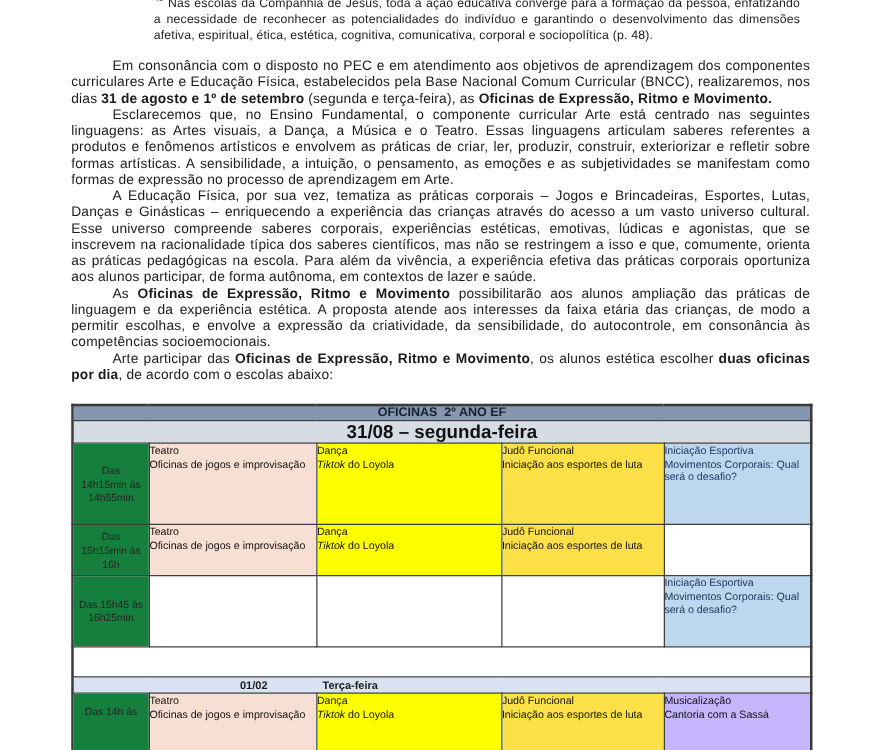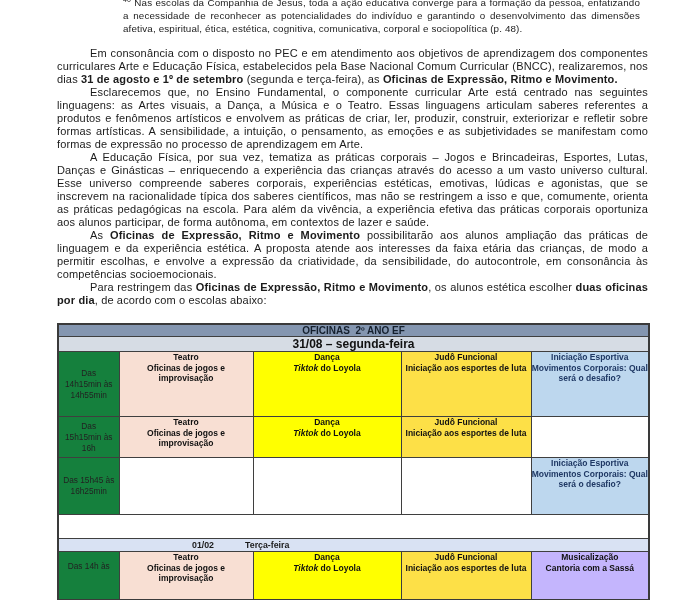--- a/index.html
+++ b/index.html
@@ -26,67 +26,67 @@
   table.sched {
     border-collapse:collapse; table-layout:fixed; width:591px; margin-top:16px;
     border:2px solid #3a3a3a;
   }
   table.sched td { border:1px solid #3f3f3f; padding:0; overflow:hidden; }
   .tbl-title td {
     background:#8496B0; color:#15202e; font-weight:bold; font-size:10px;
     text-align:center; height:10px; white-space:pre;
   }
   .tbl-day td {
-    background:#D6DCE4; color:#111; font-weight:bold; font-size:12px;
+    background:#D6DCE4; color:#111; font-weight:bold; font-size:15px;
     text-align:center; height:12px;
   }
   td.time {
     background:#15803d; color:#222; font-size:8.3px; line-height:11px;
     text-align:center; vertical-align:middle; white-space:pre-line; padding:1px;
   }
   td.cell {
-    font-size:8.5px; line-height:10.5px; font-weight:bold; color:#111;
-    text-align:center; vertical-align:top; padding:2px 2px 0 2px;
+    font-size:8.5px; line-height:10.5px; font-weight:normal; color:#111;
+    text-align:left; vertical-align:top; padding:2px 2px 0 2px;
   }
   td.cell .t, td.cell .s { display:block; }
   .nw { white-space:nowrap; }
   .peach  { background:#F8DFD3; }
   .yellow { background:#FFFF00; }
   .green  { background:#fde047; }
   .blue   { background:#BDD7EE; color:#1F3864 !important; }
   .orange { background:#c4b5fd; }
   .white  { background:#ffffff; }
   .r-a td { height:64px; }
   .r-b td { height:40px; }
   .r-c td { height:56px; }
   .r-gap td { height:23px; background:#fff; }
   .r-day2 td { background:#D9E2F3; font-weight:bold; font-size:8.8px; height:12px; vertical-align:middle; }
   .d2date { display:inline-block; margin-left:133px; }
-  .d2name { display:inline-block; margin-left:31px; }
+  .d2name { display:inline-block; margin-left:44px; }
   .r-e td { height:38px; }
   .r-e td.time { vertical-align:top; padding-top:9px; }
   i { font-style:italic; }
 </style>
 </head>
 <body>
 
 <div class="page">
   <div class="content">
 
     <div class="quote"><sup>40</sup> <span>Nas escolas da Companhia de Jesus, toda a ação educativa converge para a formação da pessoa, enfatizando a necessidade de reconhecer as potencialidades do indivíduo e garantindo o desenvolvimento das dimensões afetiva, espiritual, ética, estética, cognitiva, comunicativa, corporal e sociopolítica (p. 48).</span></div>
 
     <p class="body first"><span>Em consonância com o disposto no PEC e em atendimento aos objetivos de aprendizagem dos componentes curriculares Arte e Educação Física, estabelecidos pela Base Nacional Comum Curricular (BNCC), realizaremos, nos dias </span><b>31 de agosto e 1º de setembro</b><span> (segunda e terça-feira), as </span><b>Oficinas de Expressão, Ritmo e Movimento.</b></p>
 
     <p class="body"><span>Esclarecemos que, no Ensino Fundamental, o componente curricular Arte está centrado nas seguintes linguagens: as Artes visuais, a Dança, a Música e o Teatro. Essas linguagens articulam saberes referentes a produtos e fenômenos artísticos e envolvem as práticas de criar, ler, produzir, construir, exteriorizar e refletir sobre formas artísticas. A sensibilidade, a intuição, o pensamento, as emoções e as subjetividades se manifestam como formas de expressão no processo de aprendizagem em Arte.</span></p>
 
     <p class="body"><span>A Educação Física, por sua vez, tematiza as práticas corporais – Jogos e Brincadeiras, Esportes, Lutas, Danças e Ginásticas – enriquecendo a experiência das crianças através do acesso a um vasto universo cultural. Esse universo compreende saberes corporais, experiências estéticas, emotivas, lúdicas e agonistas, que se inscrevem na racionalidade típica dos saberes científicos, mas não se restringem a isso e que, comumente, orienta as práticas pedagógicas na escola. Para além da vivência, a experiência efetiva das práticas corporais oportuniza aos alunos participar, de forma autônoma, em contextos de lazer e saúde.</span></p>
 
     <p class="body"><span>As </span><b>Oficinas de Expressão, Ritmo e Movimento</b><span> possibilitarão aos alunos ampliação das práticas de linguagem e da experiência estética. A proposta atende aos interesses da faixa etária das crianças, de modo a permitir escolhas, e envolve a expressão da criatividade, da sensibilidade, do autocontrole, em consonância às competências socioemocionais.</span></p>
 
-    <p class="body"><span>Para restringem das </span><b>Oficinas de Expressão, Ritmo e Movimento</b><span>, os alunos estética escolher </span><b>duas oficinas por dia</b><span>, de acordo com o escolas abaixo:</span></p>
+    <p class="body"><span>Arte participar das </span><b>Oficinas de Expressão, Ritmo e Movimento</b><span>, os alunos estética escolher </span><b>duas oficinas por dia</b><span>, de acordo com o escolas abaixo:</span></p>
 
     <table class="sched">
       <colgroup>
         <col style="width:61px">
           <col style="width:134px">
           <col style="width:148px">
           <col style="width:130px">
           <col style="width:118px">
       </colgroup>
 

